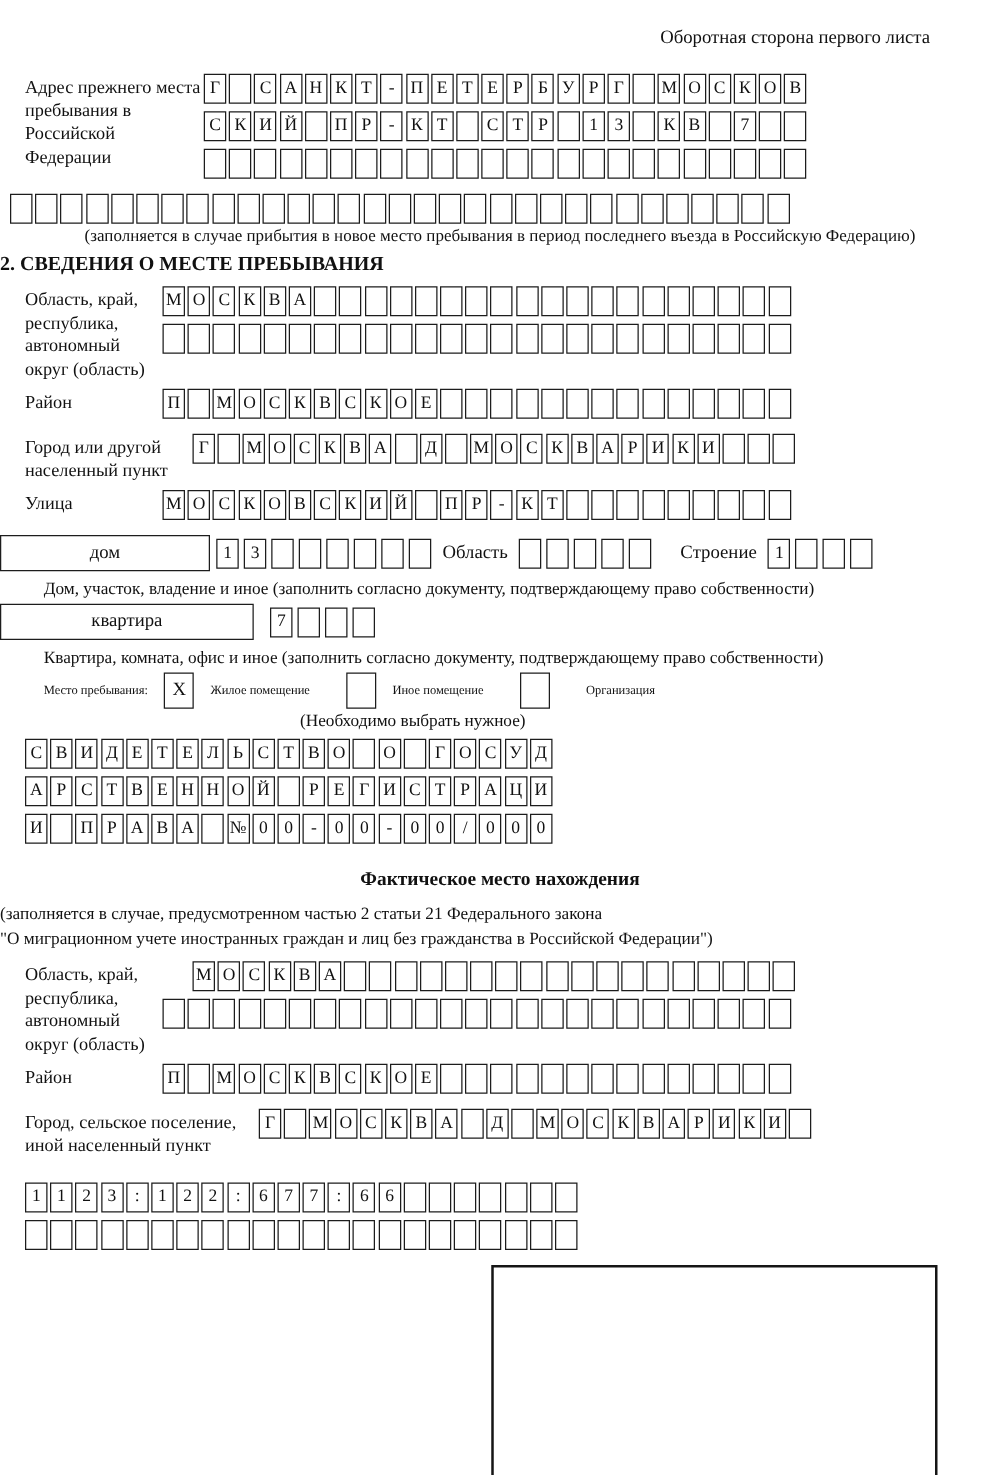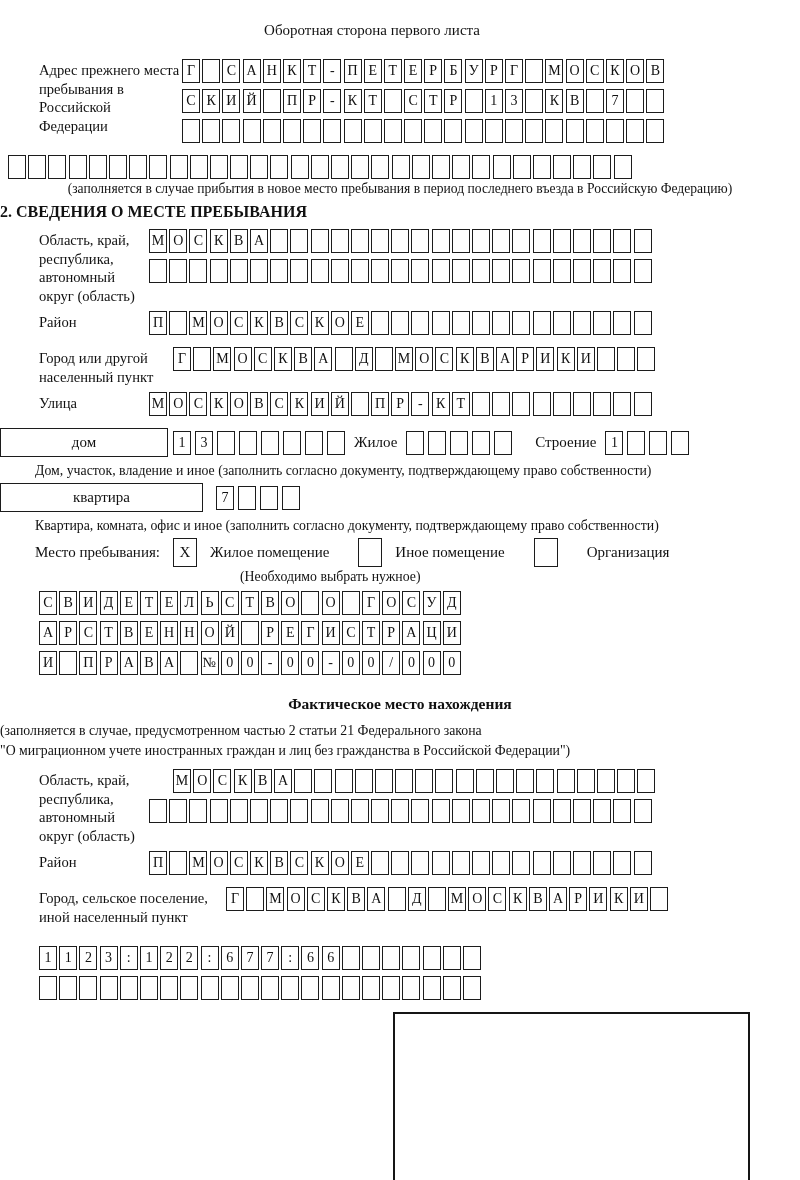--- a/index.html
+++ b/index.html
@@ -3,23 +3,23 @@
 <meta charset="utf-8">
 <style>
   * { margin:0; padding:0; box-sizing:border-box; }
   html,body { background:#fff; }
   body {
     width:800px; height:1180px; overflow:hidden;
     color:#111;
     font-family:"Liberation Serif", serif;
     font-size:15px;
   }
-  .corner { text-align:center; padding:22px 56px 0 0; font-size:15px; }
-
-  .field { display:flex; align-items:flex-start; padding-left:39px; margin-bottom:6px; }
+  .corner { text-align:right; padding:22px 56px 0 0; font-size:15px; }
+
+  .field { display:flex; align-items:flex-start; padding-left:20px; margin-bottom:6px; }
   .flabel { font-size:14.6px; line-height:1.27; flex:none; padding-top:2px; }
   .w143{width:143px} .w110{width:110px} .w134{width:134px} .w187{width:187px} .w215{width:215px}
 
   .rows { display:flex; flex-direction:column; }
   .boxrow { display:flex; gap:2.2px; margin-bottom:6px; }
   .cbox {
     flex:none; display:inline-flex; align-items:center; justify-content:center;
     width:18px; height:24px; border:1.8px solid #1c1c1c;
     font-size:14px; line-height:1; background:#fff;
   }
@@ -36,21 +36,21 @@
   }
   .lb-dom { width:168px; } .lb-kv { width:203px; }
   .gap-boxes { display:flex; gap:4px; }
   .small-label { font-size:15px; padding:0 4px; }
 
   .check-row { display:flex; align-items:center; padding-left:35px; margin:4px 0 2px 0; gap:13px; }
   .checkbox {
     flex:none; width:24px; height:29px; border:1.8px solid #1c1c1c;
     display:inline-flex; align-items:center; justify-content:center; font-size:15px;
   }
-  .opt-label { font-size:15px; }
+  .opt-label { font-size:10px; }
   .push { margin-left:16px; }
   .need-note { font-size:13.8px; margin:0 0 6px 0; padding-left:240px; }
 
   .indent24 { margin-left:24px; }
   .pad-top14 { padding-top:14px; }
   .note-center { text-align:left; font-size:13.8px; line-height:1.45; }
 
   .stamp-wrap { margin-top:6px; }
   .stamp-box { width:357px; height:176px; border:2px solid #151515; margin-left:393px; }
 </style>
@@ -338,21 +338,21 @@
     <div class="gap-boxes">
         <span class="cbox">1</span>
         <span class="cbox">3</span>
         <span class="cbox"></span>
         <span class="cbox"></span>
         <span class="cbox"></span>
         <span class="cbox"></span>
         <span class="cbox"></span>
         <span class="cbox"></span>
       </div>
-    <div class="small-label">Жилое</div>
+    <div class="small-label">Область</div>
     <div class="gap-boxes">
         <span class="cbox"></span>
         <span class="cbox"></span>
         <span class="cbox"></span>
         <span class="cbox"></span>
         <span class="cbox"></span>
       </div>
     <div class="small-label" style="margin-left:14px">Строение</div>
     <div class="gap-boxes">
         <span class="cbox">1</span>

